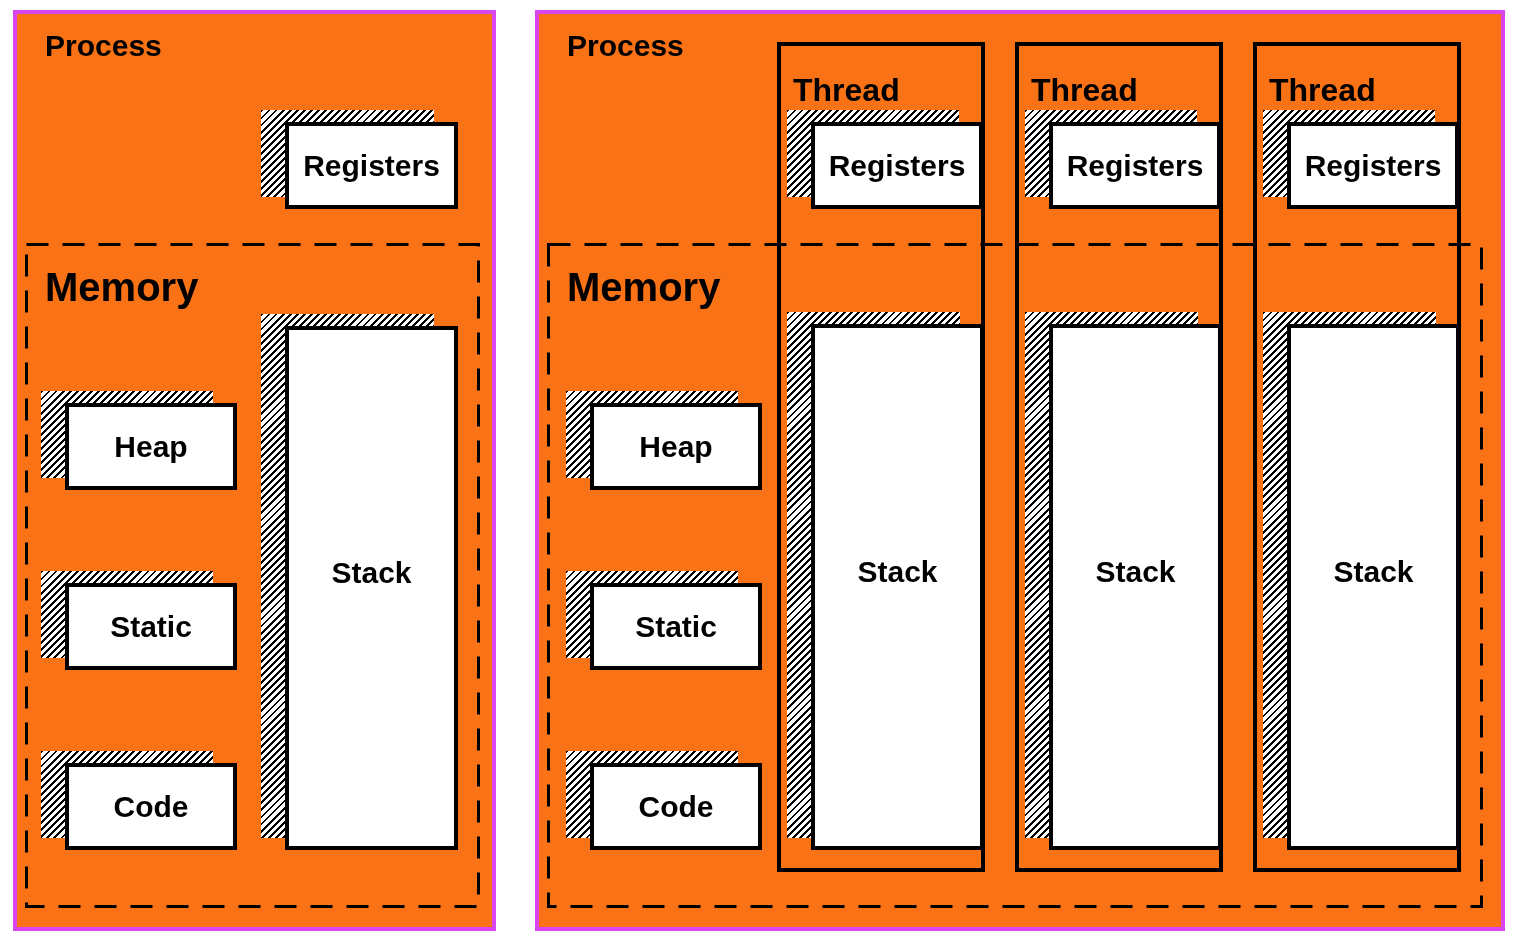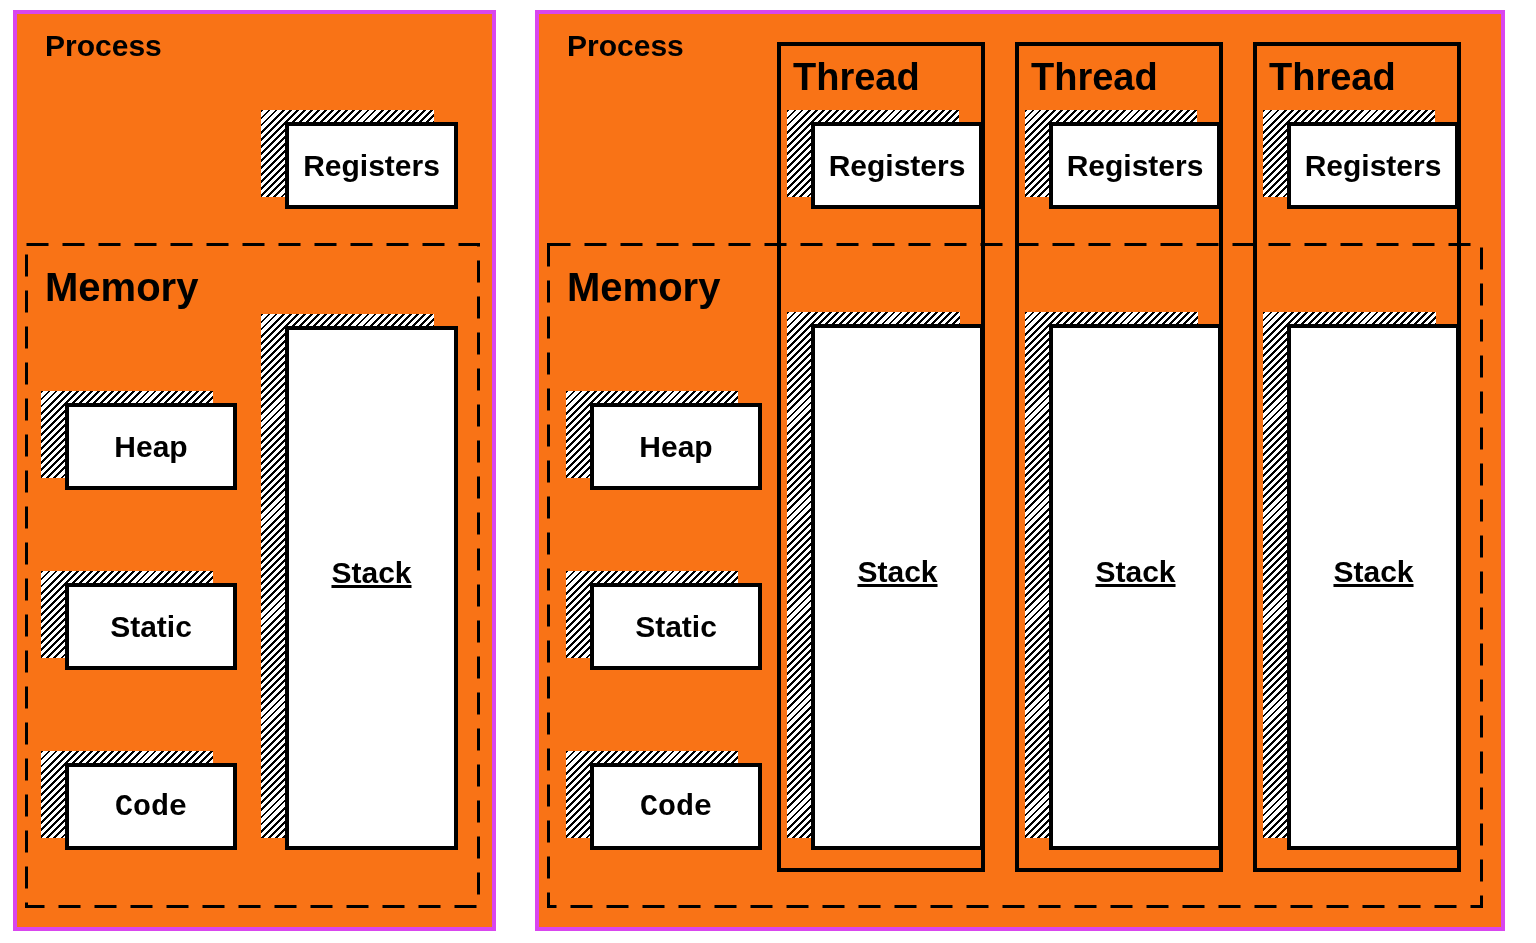--- a/index.html
+++ b/index.html
@@ -62,27 +62,27 @@
     box-sizing: border-box;
     background: #fff;
     border: 4px solid #000;
     display: flex;
     align-items: center;
     justify-content: center;
     font-size: 30px;
     line-height: 1;
     white-space: nowrap;
   }
-  .sbox.tall .face { padding-bottom: 31px; text-decoration: underline; }
+  .sbox.tall .face { padding-bottom: 31px; }
 
   
   .mem-box { width: 172px; height: 87px; }
   .mem-box-0 { top: 160px; }
   .mem-box-1 { top: 340px; }
-  .mem-box-2 { top: 520px; font-family: Liberation Mono, monospace; }
+  .mem-box-2 { top: 520px; }
   #mem-left  .mem-box { left: 28px; }
   #mem-right .mem-box { left: 31px; }
 
   
   #registers-left { left: 256px; top: 108px; width: 173px; height: 87px; }
   #stack-left     { left: 248px; top: 83px;  width: 173px; height: 524px; }
 
   
   .thread-col {
     position: absolute;
@@ -91,22 +91,22 @@
     height: 830px;
     border: 4px solid #000;
     box-sizing: border-box;
     background: transparent;
   }
   #thread-0 { left: 238px; }
   #thread-1 { left: 476px; }
   #thread-2 { left: 714px; }
   .thread-title {
     position: absolute;
-    left: 12px; top: 12px;
-    font-size: 38px;
+    left: 12px; top: 28px;
+    font-size: 32px;
     line-height: 1;
     white-space: nowrap;
   }
   .thread-registers { left: 18px; top: 76px;  width: 172px; height: 87px; }
   .thread-stack     { left: 18px; top: 278px; width: 173px; height: 526px; }
 </style>
 </head>
 <body>
 
 <div class="stage">

